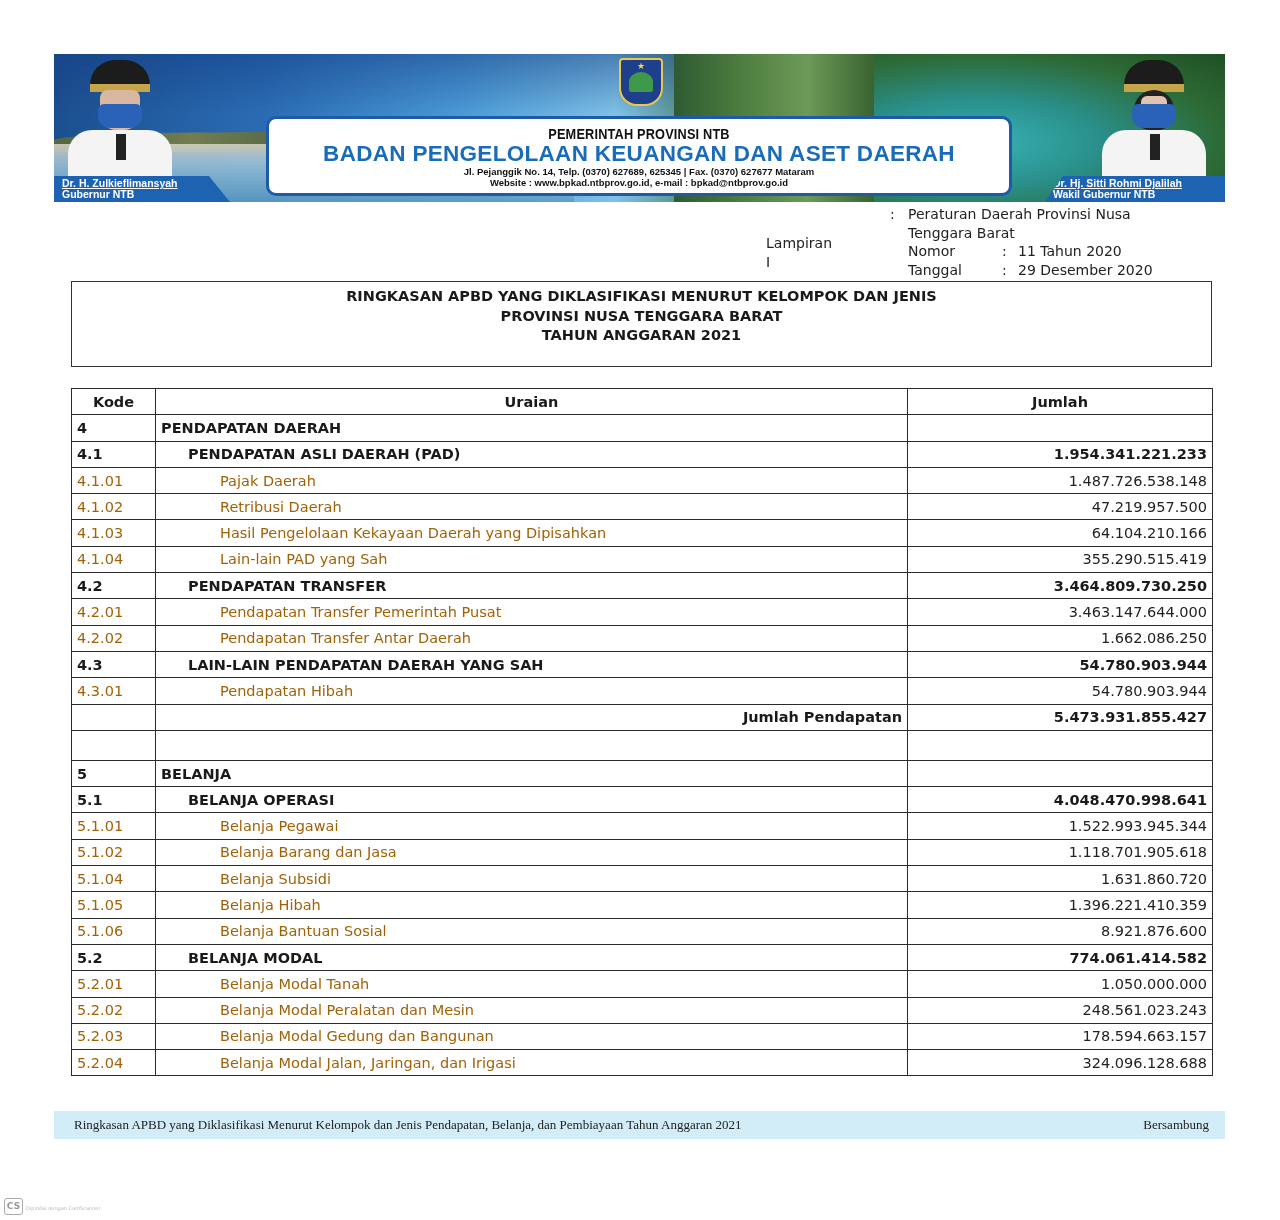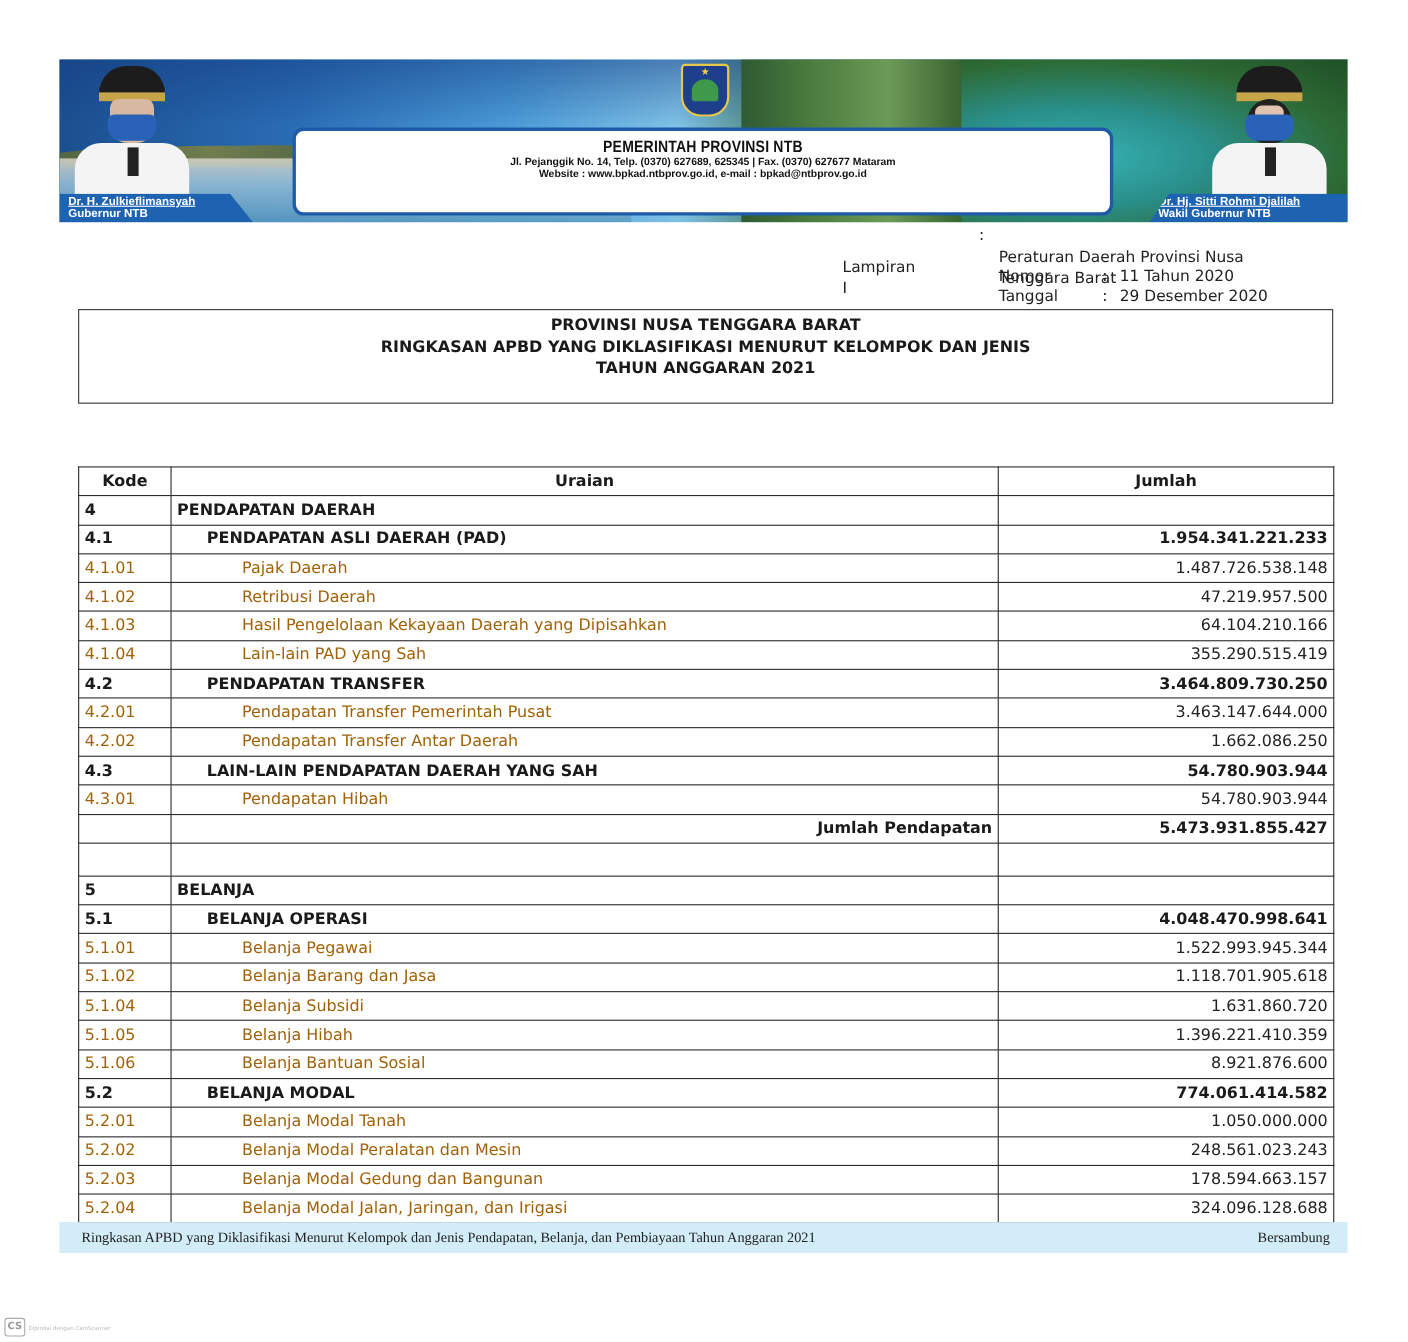--- a/index.html
+++ b/index.html
@@ -36,30 +36,30 @@
   .title-box { position:absolute; left:212px; top:62px; width:746px; height:80px; background:#fff; border:3px solid #1e5aa8; border-radius:10px; box-sizing:border-box; text-align:center; font-family:"Liberation Sans", sans-serif; }
   .title-box .l1 { font-weight:bold; font-size:15px; color:#111; margin-top:6px; letter-spacing:0.2px; transform:scaleX(0.85); }
   .title-box .l2 { font-weight:bold; font-size:22.5px; color:#1a6bb8; line-height:24px; letter-spacing:0.3px; }
   .title-box .l3, .title-box .l4 { font-weight:bold; font-size:9.5px; color:#111; line-height:11px; }
 
   
   .lampiran { position:absolute; left:766px; top:205px; font-family:"DejaVu Sans", sans-serif; font-size:14px; color:#222; line-height:18.5px; }
   .lampiran .row { position:relative; height:18.5px; }
   .lampiran .k { position:absolute; left:0;margin-top:29px; }
   .lampiran .c { position:absolute; left:124px; }
-  .lampiran .v { position:absolute; left:142px; white-space:nowrap;margin-top:20px; }
+  .lampiran .v { position:absolute; left:142px; white-space:nowrap; }
   .lampiran .sk { position:absolute; left:142px; }
   .lampiran .sc { position:absolute; left:236px; }
   .lampiran .sv { position:absolute; left:252px; white-space:nowrap; }
 
   
   .doc-title { position:absolute; left:71px; top:281px; width:1141px; height:86px; border:1.5px solid #333; box-sizing:border-box; text-align:center; font-family:"DejaVu Sans", sans-serif; font-weight:bold; font-size:14.5px; line-height:19.5px; padding-top:5px; color:#1a1a1a; }
 
   
-  table.apbd { position:absolute; left:71px; top:388px; width:1141px; border-collapse:collapse; table-layout:fixed; font-family:"DejaVu Sans", sans-serif; font-size:14.5px;margin-top:36px; }
+  table.apbd { position:absolute; left:71px; top:388px; width:1141px; border-collapse:collapse; table-layout:fixed; font-family:"DejaVu Sans", sans-serif; font-size:14.5px; }
   table.apbd td, table.apbd th { border:1.5px solid #2a2a2a; height:26.3px; padding:0 5px; box-sizing:border-box; white-space:nowrap; overflow:hidden; }
   table.apbd th { font-weight:bold; text-align:center; }
   table.apbd col.c1 { width:84px; } table.apbd col.c2 { width:752px; } table.apbd col.c3 { width:305px; }
   table.apbd td.num { text-align:right; }
   tr.lvl0 td { font-weight:bold; }
   tr.lvl1 td { font-weight:bold; }
   tr.lvl1 td.ur { padding-left:32px; }
   tr.lvl2 td.ur { padding-left:64px; }
   tr.lvl2 td { color:#a16207; }
   tr.total td { font-weight:bold; }
@@ -103,20 +103,21 @@
       <div class="tie"></div>
   </div>
 
   <div class="logo">
     <span class="star">★</span>
       <div class="mtn"></div>
   </div>
 
   <div class="title-box">
     <div class="l1">PEMERINTAH PROVINSI NTB</div>
+    <div class="l2">BADAN PENGELOLAAN KEUANGAN DAN ASET DAERAH</div>
     <div class="l3">Jl. Pejanggik No. 14, Telp. (0370) 627689, 625345 | Fax. (0370) 627677 Mataram</div>
     <div class="l4">Website : www.bpkad.ntbprov.go.id, e-mail : bpkad@ntbprov.go.id</div>
   </div>
 
   <div class="name-plate name-left">
     <div class="nm">Dr. H. Zulkieflimansyah</div>
     <div>Gubernur NTB</div>
   </div>
   <div class="name-plate name-right">
     <div class="nm">Dr. Hj. Sitti Rohmi Djalilah</div>
@@ -139,22 +140,22 @@
     <span class="sv">11 Tahun 2020</span>
   </div>
   <div class="row">
     <span class="sk">Tanggal</span>
     <span class="sc">:</span>
     <span class="sv">29 Desember 2020</span>
   </div>
 </div>
 
 <div class="doc-title">
+  <div>RINGKASAN APBD YANG DIKLASIFIKASI MENURUT KELOMPOK DAN JENIS</div>
   <div>PROVINSI NUSA TENGGARA BARAT</div>
-  <div>RINGKASAN APBD YANG DIKLASIFIKASI MENURUT KELOMPOK DAN JENIS</div>
   <div>TAHUN ANGGARAN 2021</div>
 </div>
 
 <table class="apbd">
   <colgroup>
       <col class="c1">
       <col class="c2">
       <col class="c3">
     </colgroup>
   <thead>

